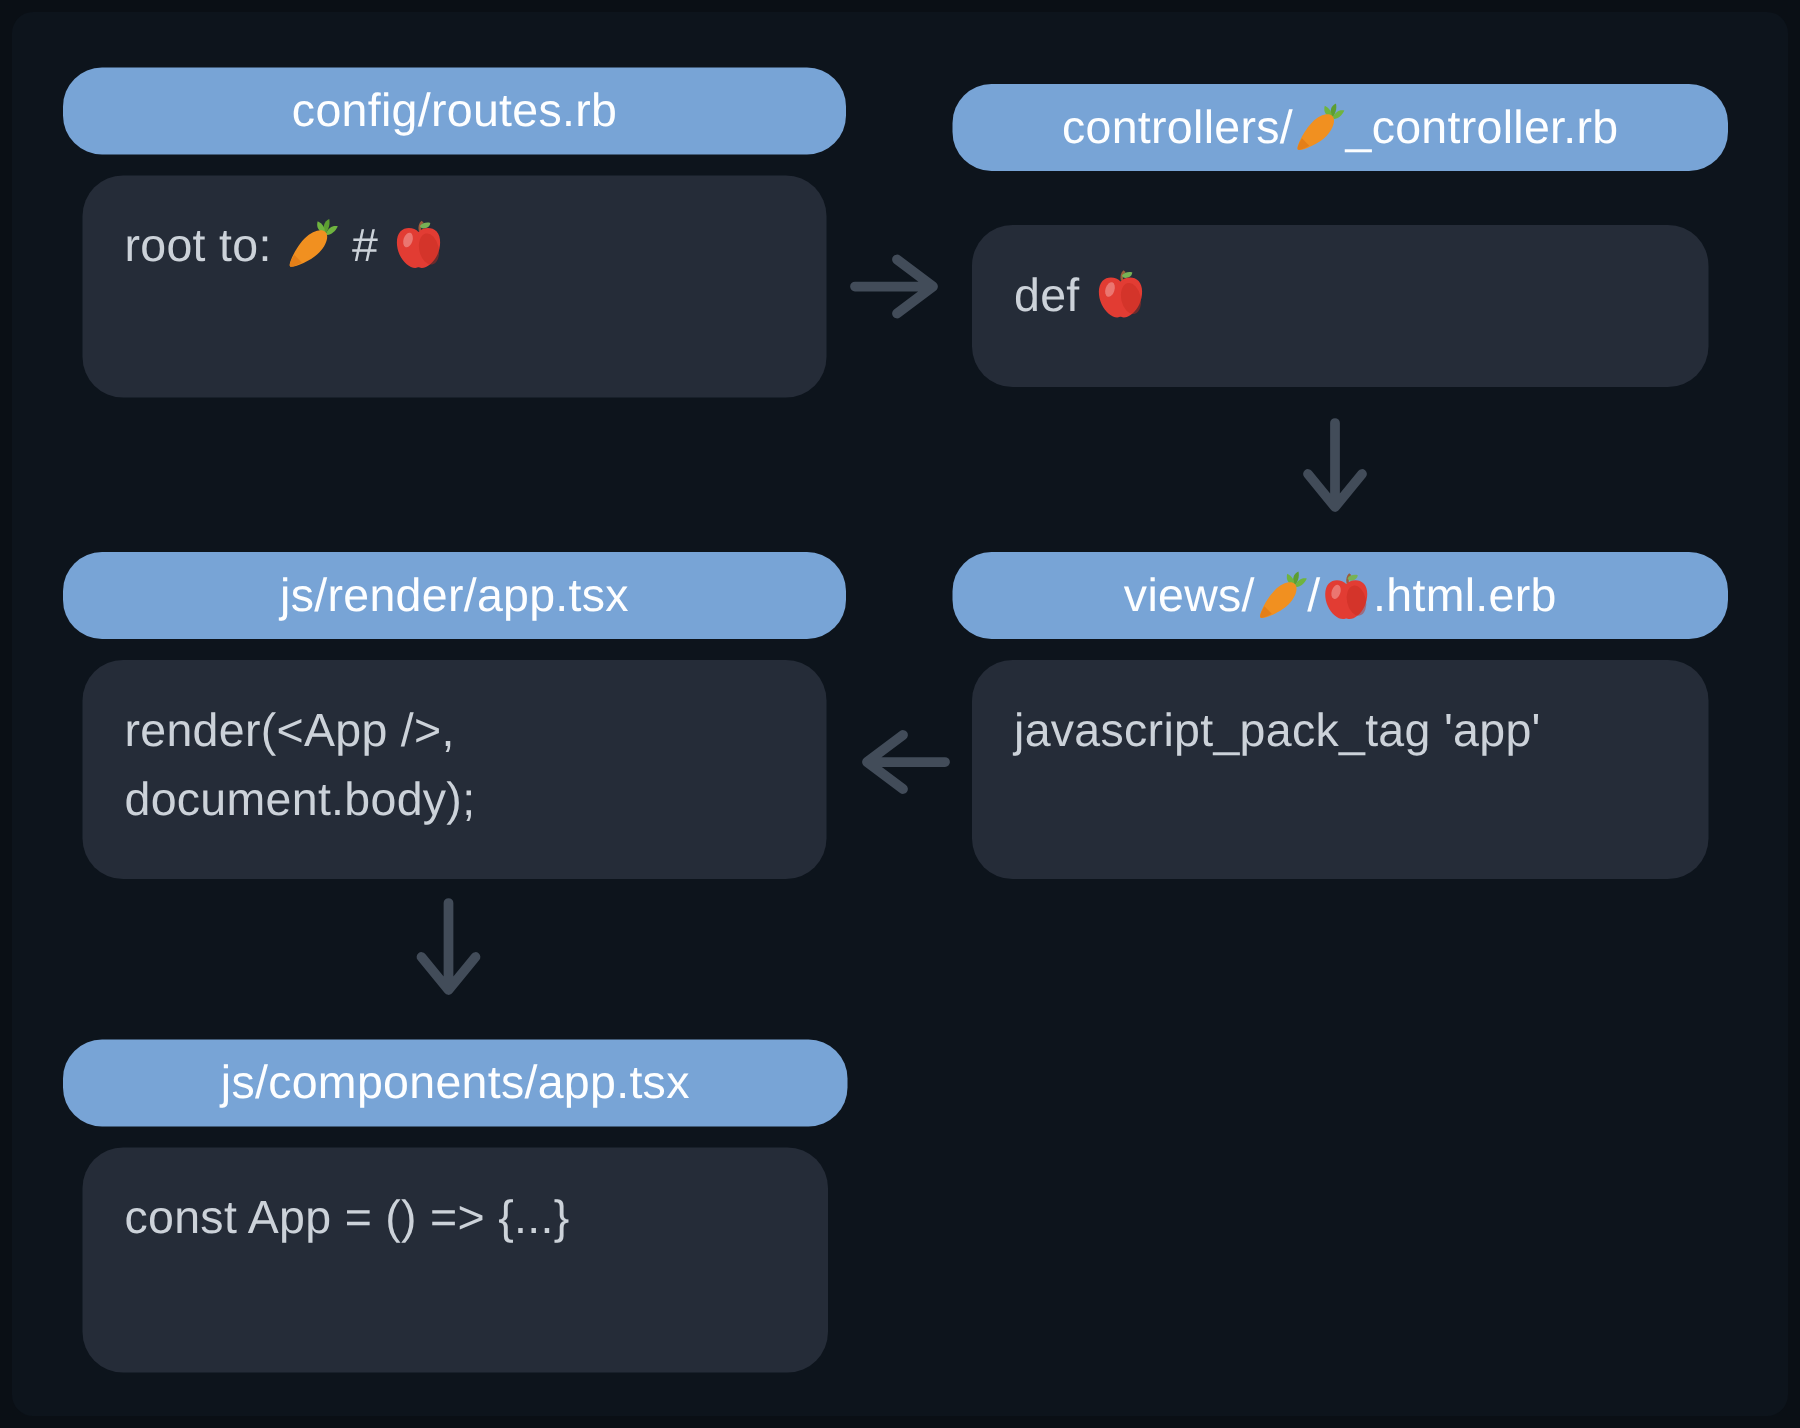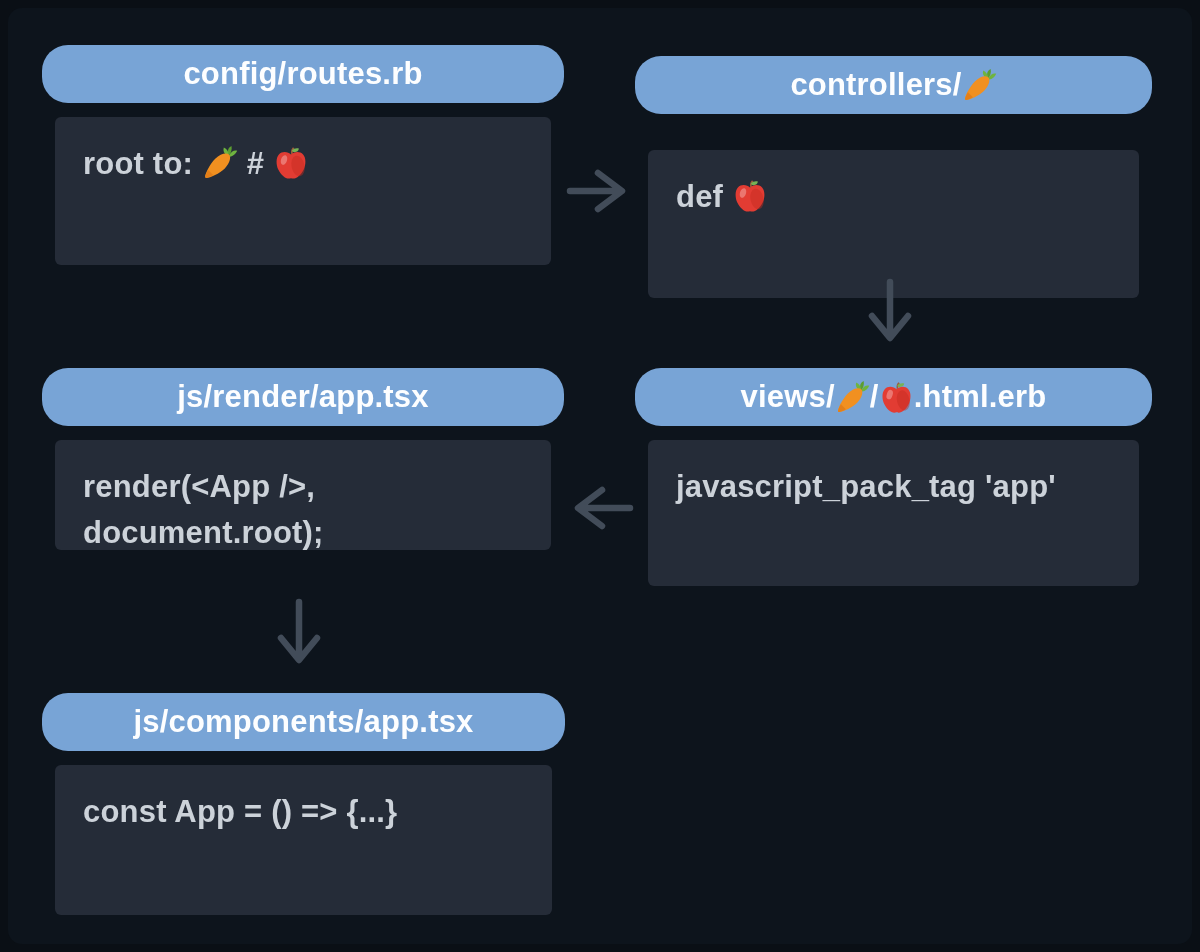--- a/index.html
+++ b/index.html
@@ -2,47 +2,47 @@
 <html style="--header-bg: #78a4d6; --header-text: #fdfeff; --card-bg: #252c38; --card-text: #ccd2d9; --arrow: #424c59;"><head>
 <meta charset="utf-8">
 <style>
   html,body{margin:0;padding:0;background:#0a0f15;}
   .canvas{
     position:relative;width:1200px;height:952px;overflow:hidden;
     background:#0a0f15;
     font-family:"Liberation Sans", sans-serif;
   }
   .stage{position:absolute;inset:8px;background:#0d141c;border-radius:14px;}
-  .node{position:absolute;font-weight:bold;}
+  .node{position:absolute;}
   .pill{
     position:relative;height:58px;border-radius:26px;
     background:var(--header-bg,#78a4d6);
     color:var(--header-text,#fdfeff);
     display:flex;align-items:center;justify-content:center;
     font-size:31px;letter-spacing:.2px;white-space:pre;
   }
   .card{
-    margin:14px 13px 0 13px;border-radius:6px;
+    margin:14px 13px 0 13px;border-radius:27px;
     background:var(--card-bg,#252c38);
     color:var(--card-text,#ccd2d9);
     padding:24px 28px;box-sizing:border-box;
     font-size:31px;line-height:46px;letter-spacing:.2px;
   }
   .line{white-space:pre;}
   .emoji{width:36px;height:36px;vertical-align:-7px;display:inline-block;}
   .pill .emoji{width:35px;height:35px;vertical-align:-8px;}
   .arrow{position:absolute;}
   .arrow path{stroke:var(--arrow,#424c59);stroke-width:6.5;fill:none;stroke-linecap:round;stroke-linejoin:round;}
   
   .n-routes    {left:42px;  top:45px;  width:522px;}
   .n-routes    .card{height:148px;}
   .n-controller{left:635px; top:56px;  width:517px;}
-  .n-controller.card-h .card,.n-controller .card{height:148px;margin-top:36px;}
+  .n-controller.card-h .card,.n-controller .card{height:108px;margin-top:36px;}
   .n-pack      {left:42px;  top:368px; width:522px;}
-  .n-pack      .card{height:110px;}
+  .n-pack      .card{height:146px;}
   .n-view      {left:635px; top:368px; width:517px;}
   .n-view      .card{height:146px;}
   .n-component {left:42px;  top:693px; width:523px;}
   .n-component .card{height:150px;}
   .a-right {left:566px;top:167px;}
   .a-down1 {left:866px;top:278px;}
   .a-left  {left:570px;top:484px;}
   .a-down2 {left:275px;top:598px;}
 </style>
 </head>
@@ -70,37 +70,37 @@
       </div>
   </div>
 
   <div class="node n-controller">
     <div class="pill"><span>controllers/</span><svg class="emoji" viewBox="0 0 36 36" aria-hidden="true">
     <path fill="#5c9e31" d="M26.5 10.5 C25 6 26 2.5 29.5 1 C30.2 4.5 29 8 27.5 10 Z"></path>
     <path fill="#6fb43f" d="M27 11 C29 6.5 32 5 35.2 5.8 C33.8 9.2 30.8 11.3 28.2 11.7 Z"></path>
     <path fill="#6fb43f" d="M24.8 10.2 C22 8.5 20.8 5.8 21.8 2.5 C25 4 26.6 6.8 26.6 9.6 Z"></path>
     <path fill="#f19020" d="M3.4 32.6 C1.8 31 7.6 19.4 13.2 13.8 C18.4 8.6 24.6 7.2 27 9.6 C29.4 12 28 18.2 22.8 23.4 C17.2 29 5 34.2 3.4 32.6 Z"></path>
     <path fill="#e27c18" opacity="0.85" d="M3.4 32.6 C2.6 31.8 3.9 28.7 6.1 24.9 L11.2 30 C7.4 32.2 4.2 33.4 3.4 32.6 Z"></path>
-  </svg></div>
+  </svg><span>_controller.rb</span></div>
     <div class="card">
         <div class="line"><span>def </span><svg class="emoji" viewBox="0 0 36 36" aria-hidden="true">
     <path fill="#9c5e3a" d="M18.2 9.2 C17.6 6.2 18.2 3.9 20 2.2 L21.4 3.4 C19.9 4.9 19.4 6.9 19.9 9 Z"></path>
     <path fill="#77b255" d="M23.5 6.8 C21 7.8 19.4 7.2 18.9 5.6 C20.5 3.5 23.6 2.9 25.9 3.6 C25.7 5.1 24.9 6.2 23.5 6.8 Z"></path>
     <path fill="#e23c33" d="M18 9.6 C15.4 6.8 9.4 5.6 5.9 9.4 C2.8 12.8 3 19.6 5.4 24.8 C7.8 30 12.2 33.6 15.8 33.6 C17 33.6 17.6 33.2 18 33.2 C18.4 33.2 19 33.6 20.2 33.6 C23.8 33.6 28.2 30 30.6 24.8 C33 19.6 33.2 12.8 30.1 9.4 C26.6 5.6 20.6 6.8 18 9.6 Z"></path>
     <ellipse cx="25" cy="21" rx="6.5" ry="10.5" fill="#c32a20" opacity="0.45" transform="rotate(-12 25 21)"></ellipse>
     <ellipse cx="11" cy="15" rx="3" ry="5" fill="#ffffff" opacity="0.3" transform="rotate(18 11 15)"></ellipse>
   </svg></div>
       </div>
   </div>
 
   <div class="node n-pack">
     <div class="pill"><span>js/render/app.tsx</span></div>
     <div class="card">
         <div class="line"><span>render(&lt;App /&gt;,</span></div>
-        <div class="line"><span>document.root);</span></div>
+        <div class="line"><span>document.body);</span></div>
       </div>
   </div>
 
   <div class="node n-view">
     <div class="pill"><span>views/</span><svg class="emoji" viewBox="0 0 36 36" aria-hidden="true">
     <path fill="#5c9e31" d="M26.5 10.5 C25 6 26 2.5 29.5 1 C30.2 4.5 29 8 27.5 10 Z"></path>
     <path fill="#6fb43f" d="M27 11 C29 6.5 32 5 35.2 5.8 C33.8 9.2 30.8 11.3 28.2 11.7 Z"></path>
     <path fill="#6fb43f" d="M24.8 10.2 C22 8.5 20.8 5.8 21.8 2.5 C25 4 26.6 6.8 26.6 9.6 Z"></path>
     <path fill="#f19020" d="M3.4 32.6 C1.8 31 7.6 19.4 13.2 13.8 C18.4 8.6 24.6 7.2 27 9.6 C29.4 12 28 18.2 22.8 23.4 C17.2 29 5 34.2 3.4 32.6 Z"></path>
     <path fill="#e27c18" opacity="0.85" d="M3.4 32.6 C2.6 31.8 3.9 28.7 6.1 24.9 L11.2 30 C7.4 32.2 4.2 33.4 3.4 32.6 Z"></path>

